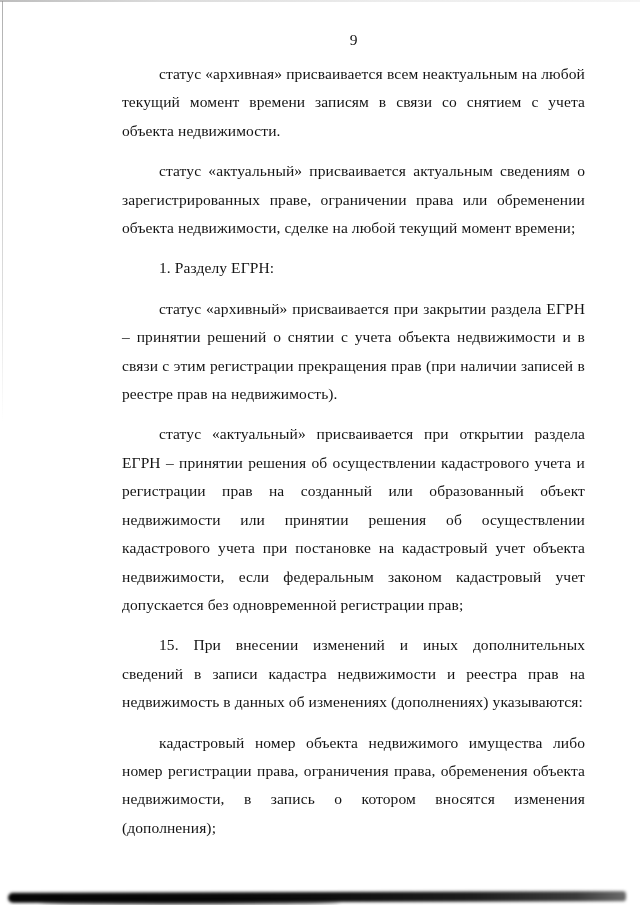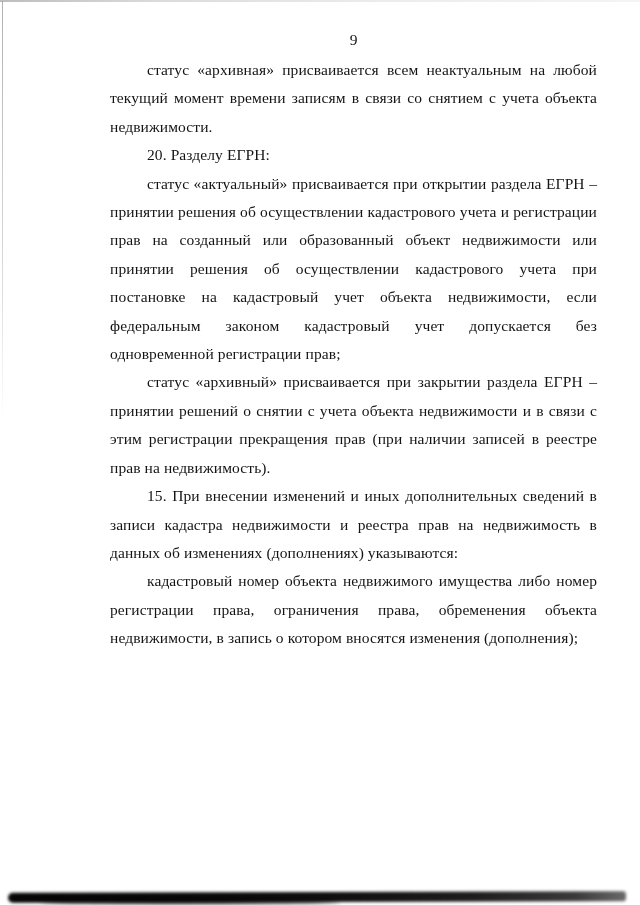--- a/index.html
+++ b/index.html
@@ -29,21 +29,21 @@
     line-height: 16px;
   }
   .doc-body {
     margin: 8px 43px 0 110px;
     text-align: justify;
     font-size: 15.5px;
     line-height: 28.4px;
     letter-spacing: 0.1px;
   }
   .doc-body p {
-    margin: 0;
+    margin: 12px;
     padding: 0;
     text-indent: 37px;
   }
   
   .scan-top-line {
     position: absolute;
     top: 0;
     left: 0;
     right: 0;
     height: 2px;
@@ -88,23 +88,24 @@
 
 <div class="page">
 
   <div class="scan-top-line"></div>
   <div class="scan-left-line"></div>
 
   <div class="page-number">9</div>
 
   <div class="doc-body">
     <p>статус «архивная» присваивается всем неактуальным на любой текущий момент времени записям в связи со снятием с учета объекта недвижимости.</p>
-    <p>20. Разделу ЕГРН:</p>
+    <p>статус «актуальный» присваивается актуальным сведениям о зарегистрированных праве, ограничении права или обременении объекта недвижимости, сделке на любой текущий момент времени;</p>
+    <p>1. Разделу ЕГРН:</p>
+    <p>статус «архивный» присваивается при закрытии раздела ЕГРН – принятии решений о снятии с учета объекта недвижимости и в связи с этим регистрации прекращения прав (при наличии записей в реестре прав на недвижимость).</p>
     <p>статус «актуальный» присваивается при открытии раздела ЕГРН – принятии решения об осуществлении кадастрового учета и регистрации прав на созданный или образованный объект недвижимости или принятии решения об осуществлении кадастрового учета при постановке на кадастровый учет объекта недвижимости, если федеральным законом кадастровый учет допускается без одновременной регистрации прав;</p>
-    <p>статус «архивный» присваивается при закрытии раздела ЕГРН – принятии решений о снятии с учета объекта недвижимости и в связи с этим регистрации прекращения прав (при наличии записей в реестре прав на недвижимость).</p>
     <p>15. При внесении изменений и иных дополнительных сведений в записи кадастра недвижимости и реестра прав на недвижимость в данных об изменениях (дополнениях) указываются:</p>
     <p>кадастровый номер объекта недвижимого имущества либо номер регистрации права, ограничения права, обременения объекта недвижимости, в запись о котором вносятся изменения (дополнения);</p>
   </div>
 
   <div class="scan-bottom-band"></div>
   <div class="scan-bottom-smudge"></div>
 
 </div>
 
 </body></html>

